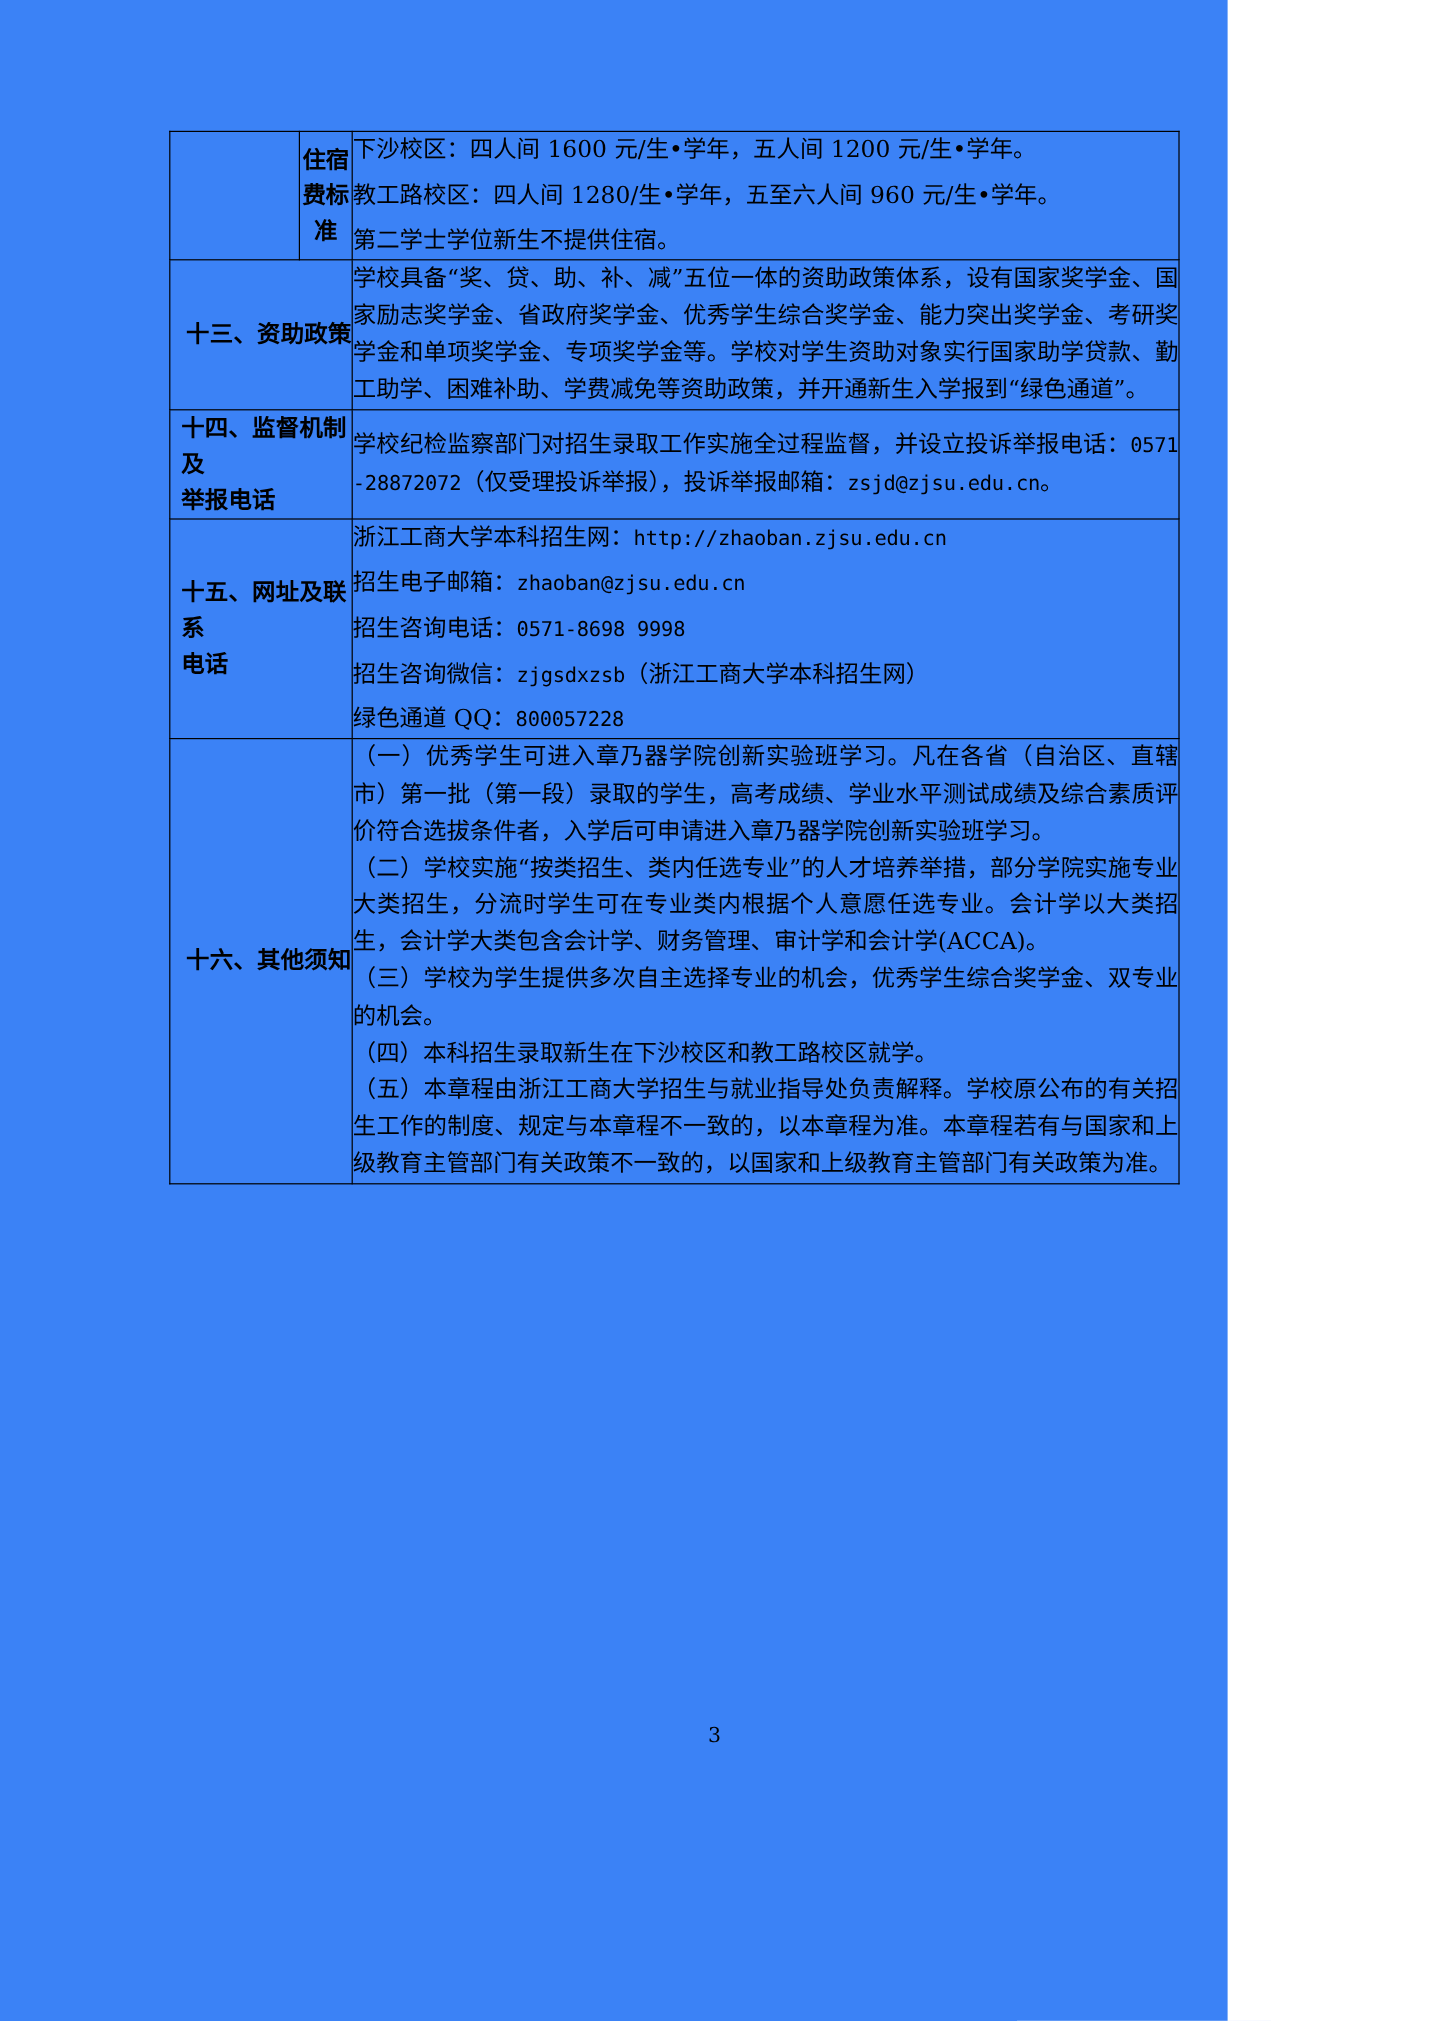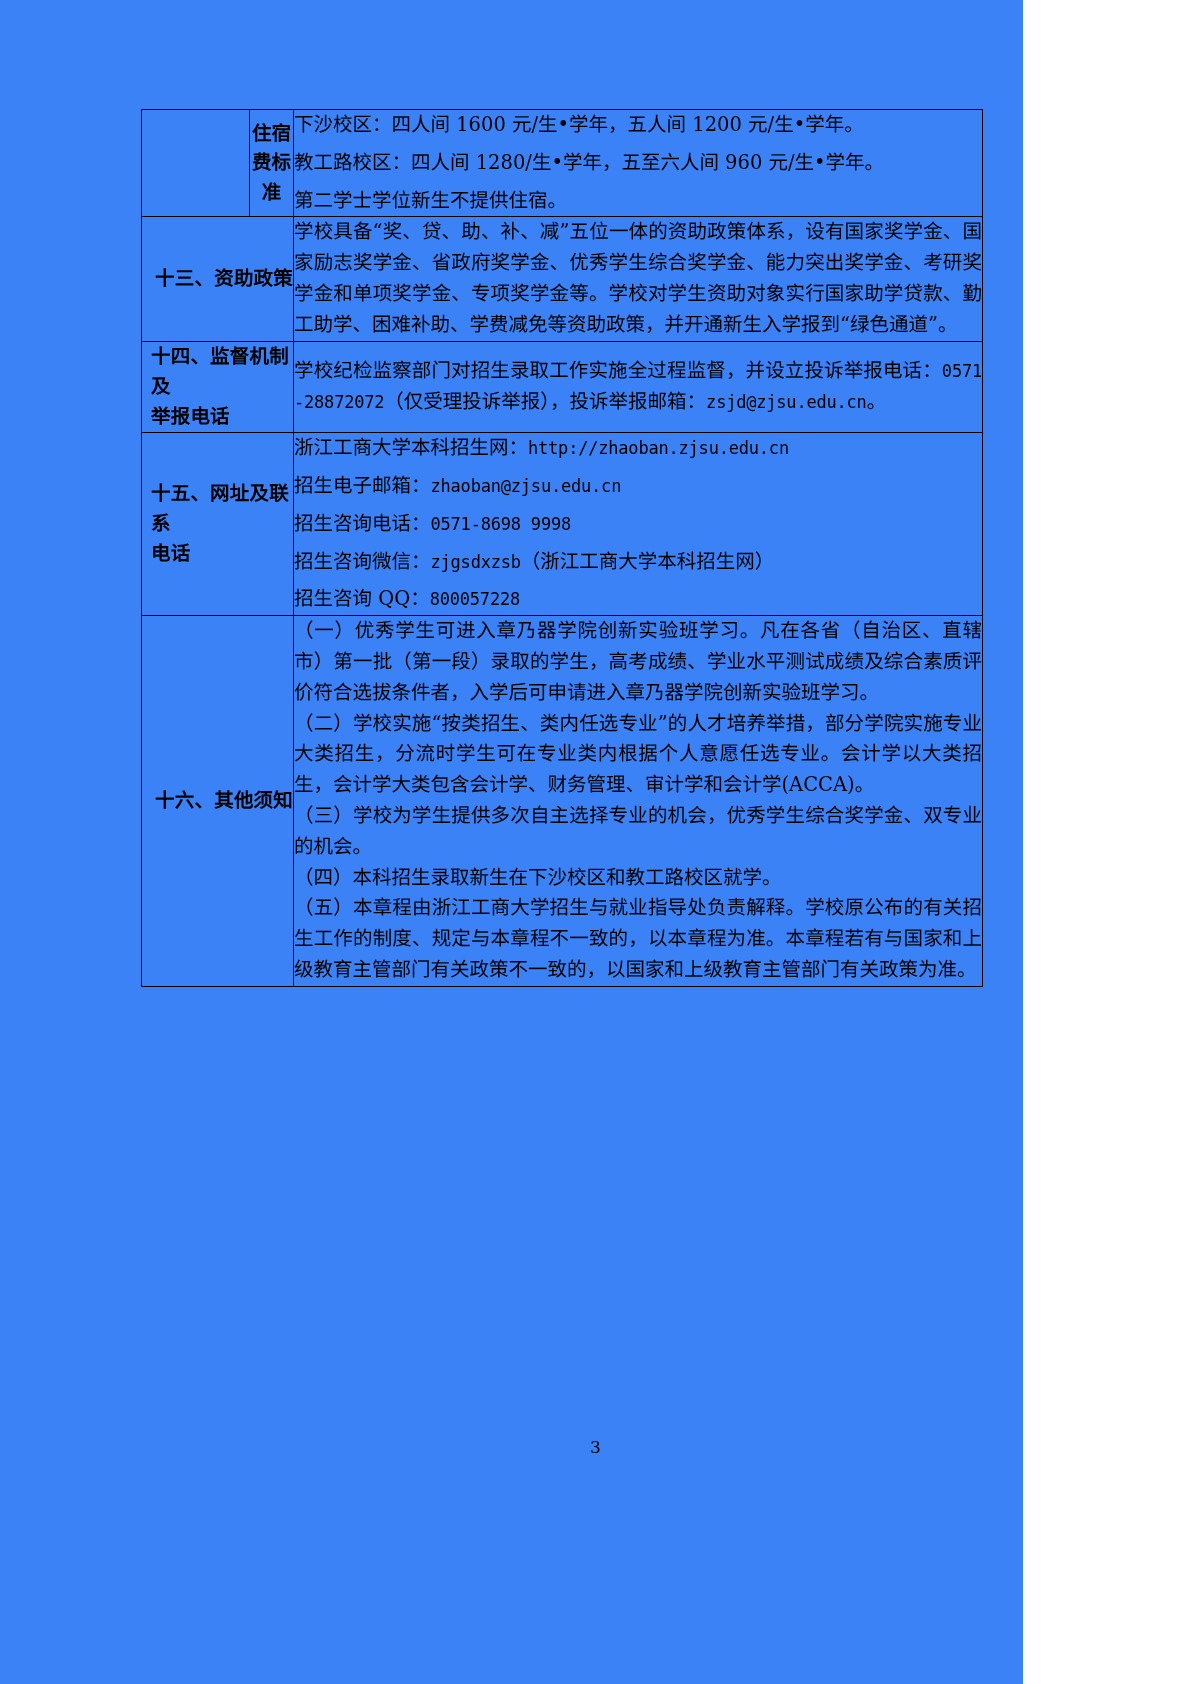--- a/index.html
+++ b/index.html
@@ -150,21 +150,21 @@
       <tr>
         <td class="label-cell left-ind" colspan="2">
           <span>十五、网址及联系</span><br>
           <span>电话</span>
         </td>
         <td class="body-cell lines-cell">
           <p><span>浙江工商大学本科招生网：</span><span class="mono">http://zhaoban.zjsu.edu.cn</span></p>
           <p><span>招生电子邮箱：</span><span class="mono">zhaoban@zjsu.edu.cn</span></p>
           <p><span>招生咨询电话：</span><span class="mono">0571-8698 9998</span></p>
           <p><span>招生咨询微信：</span><span class="mono">zjgsdxzsb</span><span>（浙江工商大学本科招生网）</span></p>
-          <p><span>招生咨询 QQ：</span><span class="mono">800057228</span></p>
+          <p><span>绿色通道 QQ：</span><span class="mono">800057228</span></p>
         </td>
       </tr>
 
       <tr>
         <td class="label-cell" colspan="2">十六、其他须知</td>
         <td class="body-cell">
           <p>（一）优秀学生可进入章乃器学院创新实验班学习。凡在各省（自治区、直辖市）第一批（第一段）录取的学生，高考成绩、学业水平测试成绩及综合素质评价符合选拔条件者，入学后可申请进入章乃器学院创新实验班学习。</p>
           <p>（二）学校实施“按类招生、类内任选专业”的人才培养举措，部分学院实施专业大类招生，分流时学生可在专业类内根据个人意愿任选专业。会计学以大类招生，会计学大类包含会计学、财务管理、审计学和会计学(ACCA)。</p>
           <p>（三）学校为学生提供多次自主选择专业的机会，优秀学生综合奖学金、双专业的机会。</p>
           <p>（四）本科招生录取新生在下沙校区和教工路校区就学。</p>

